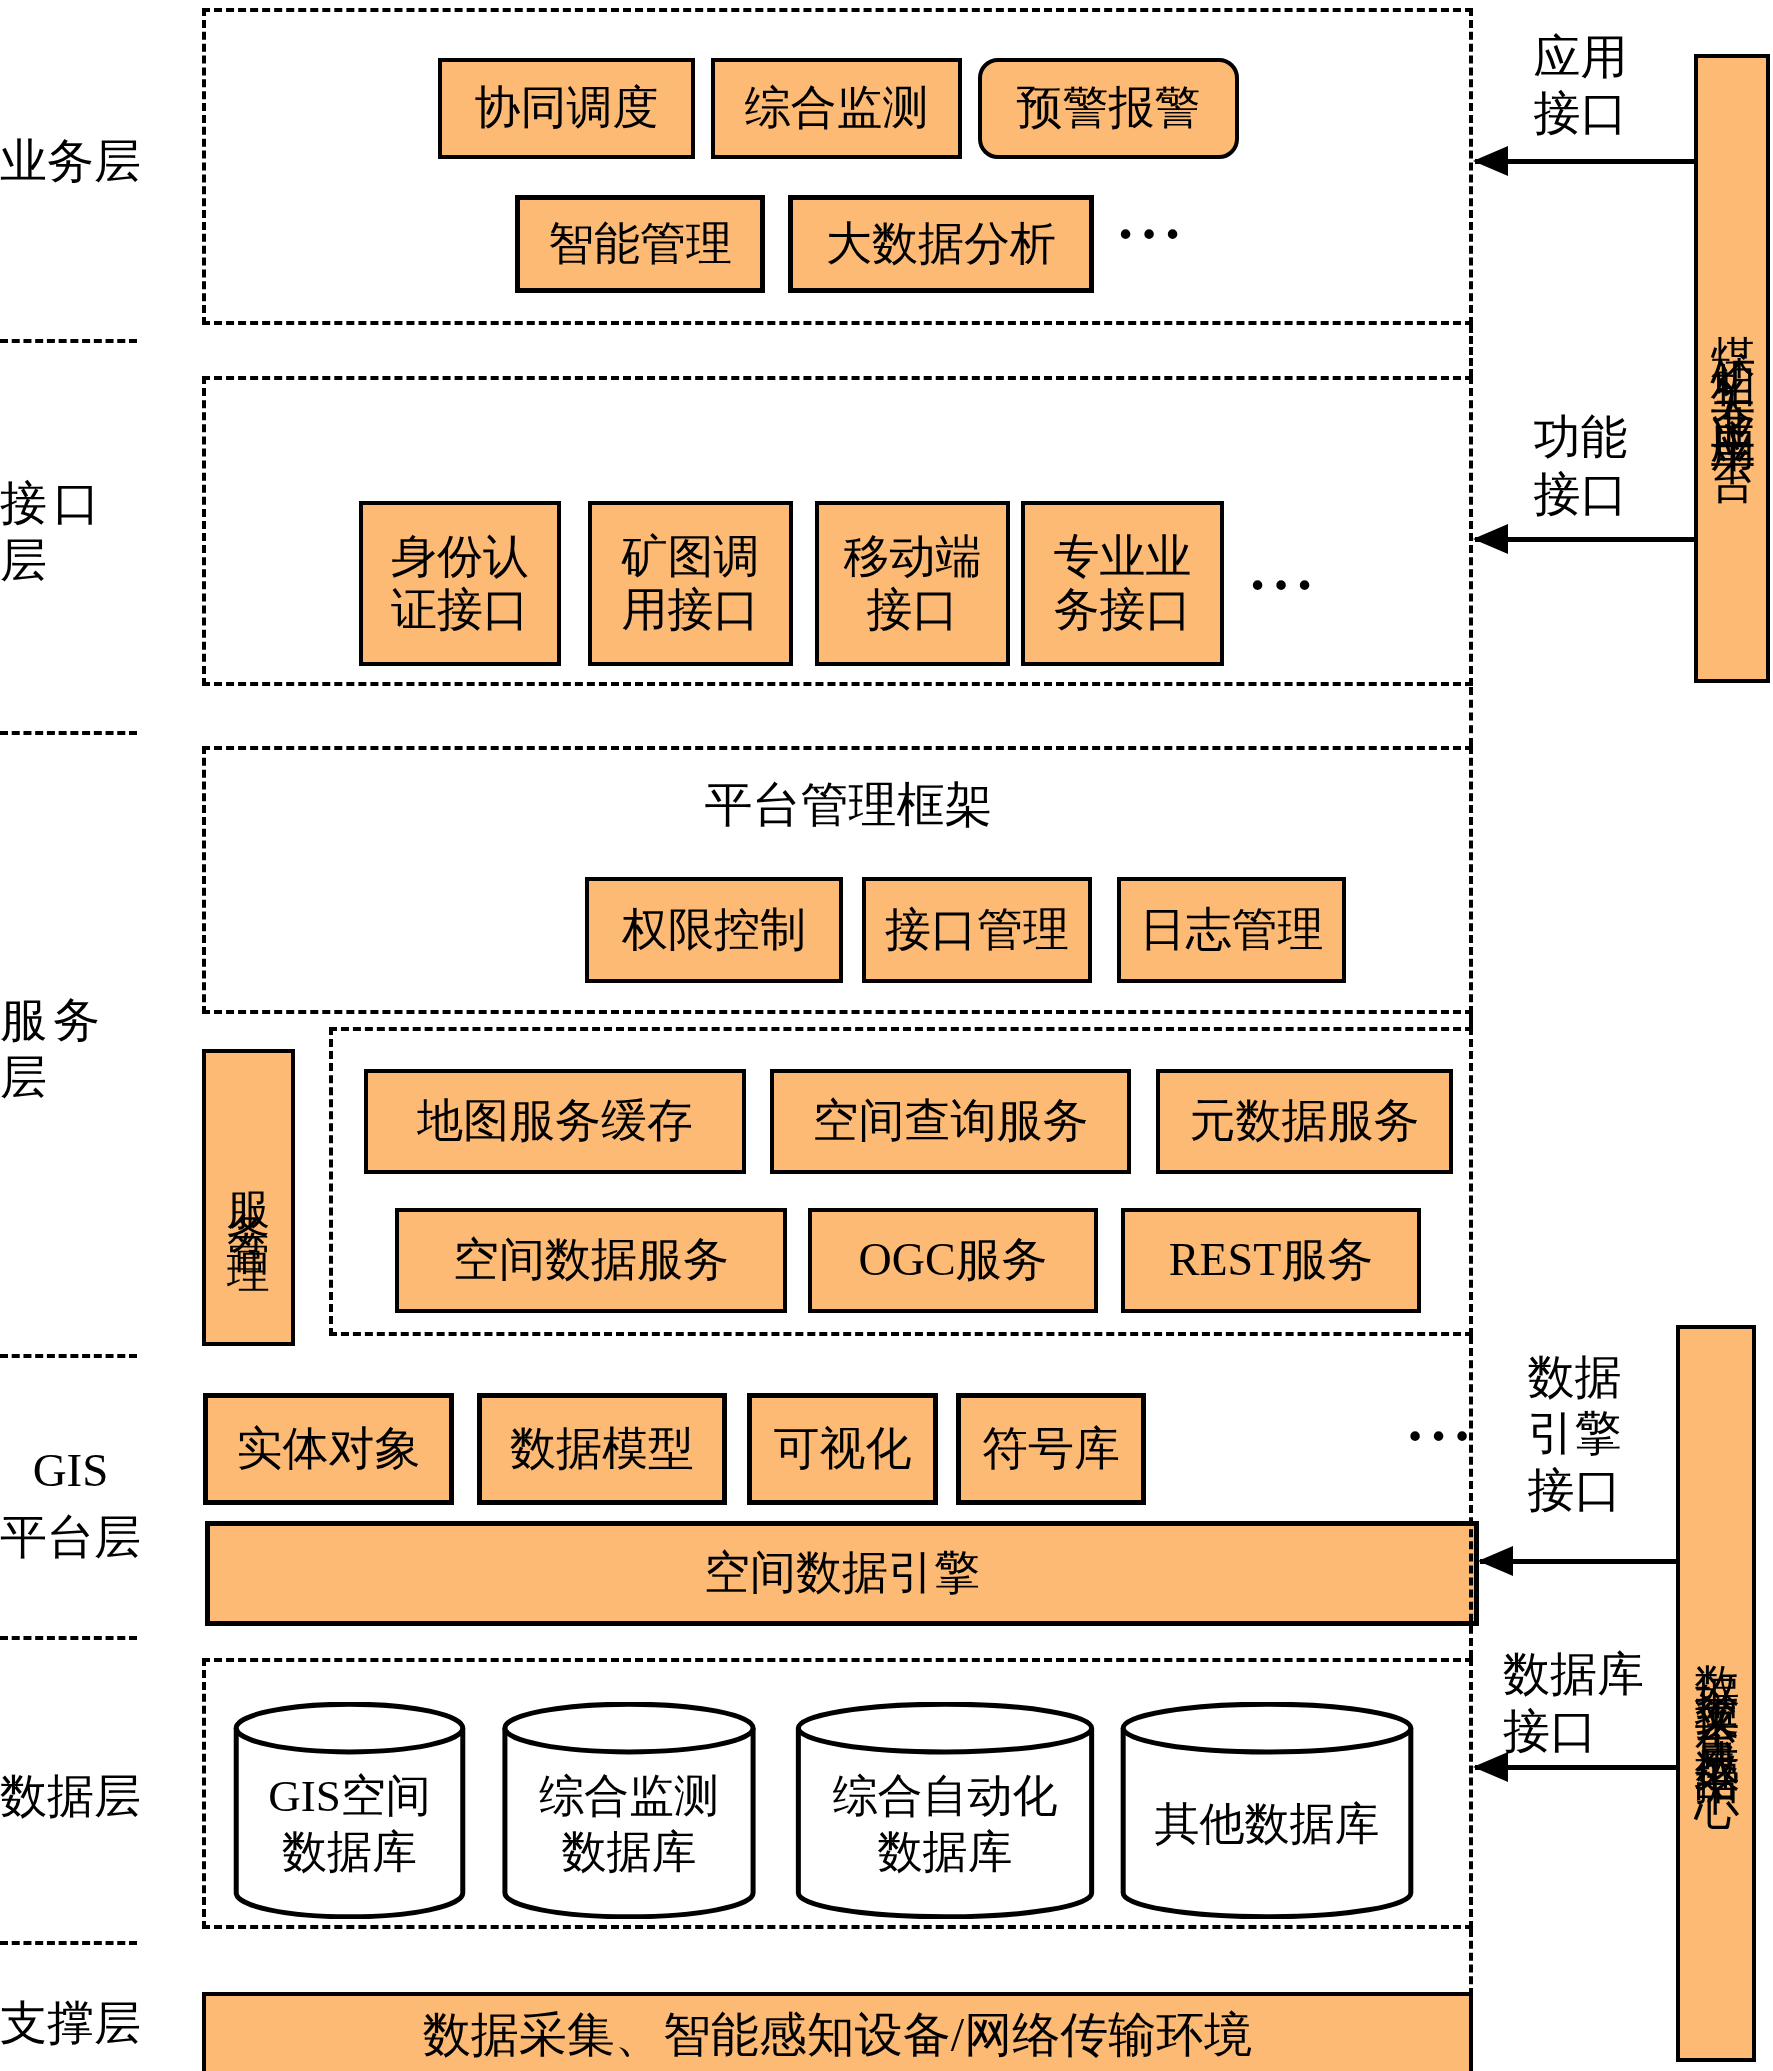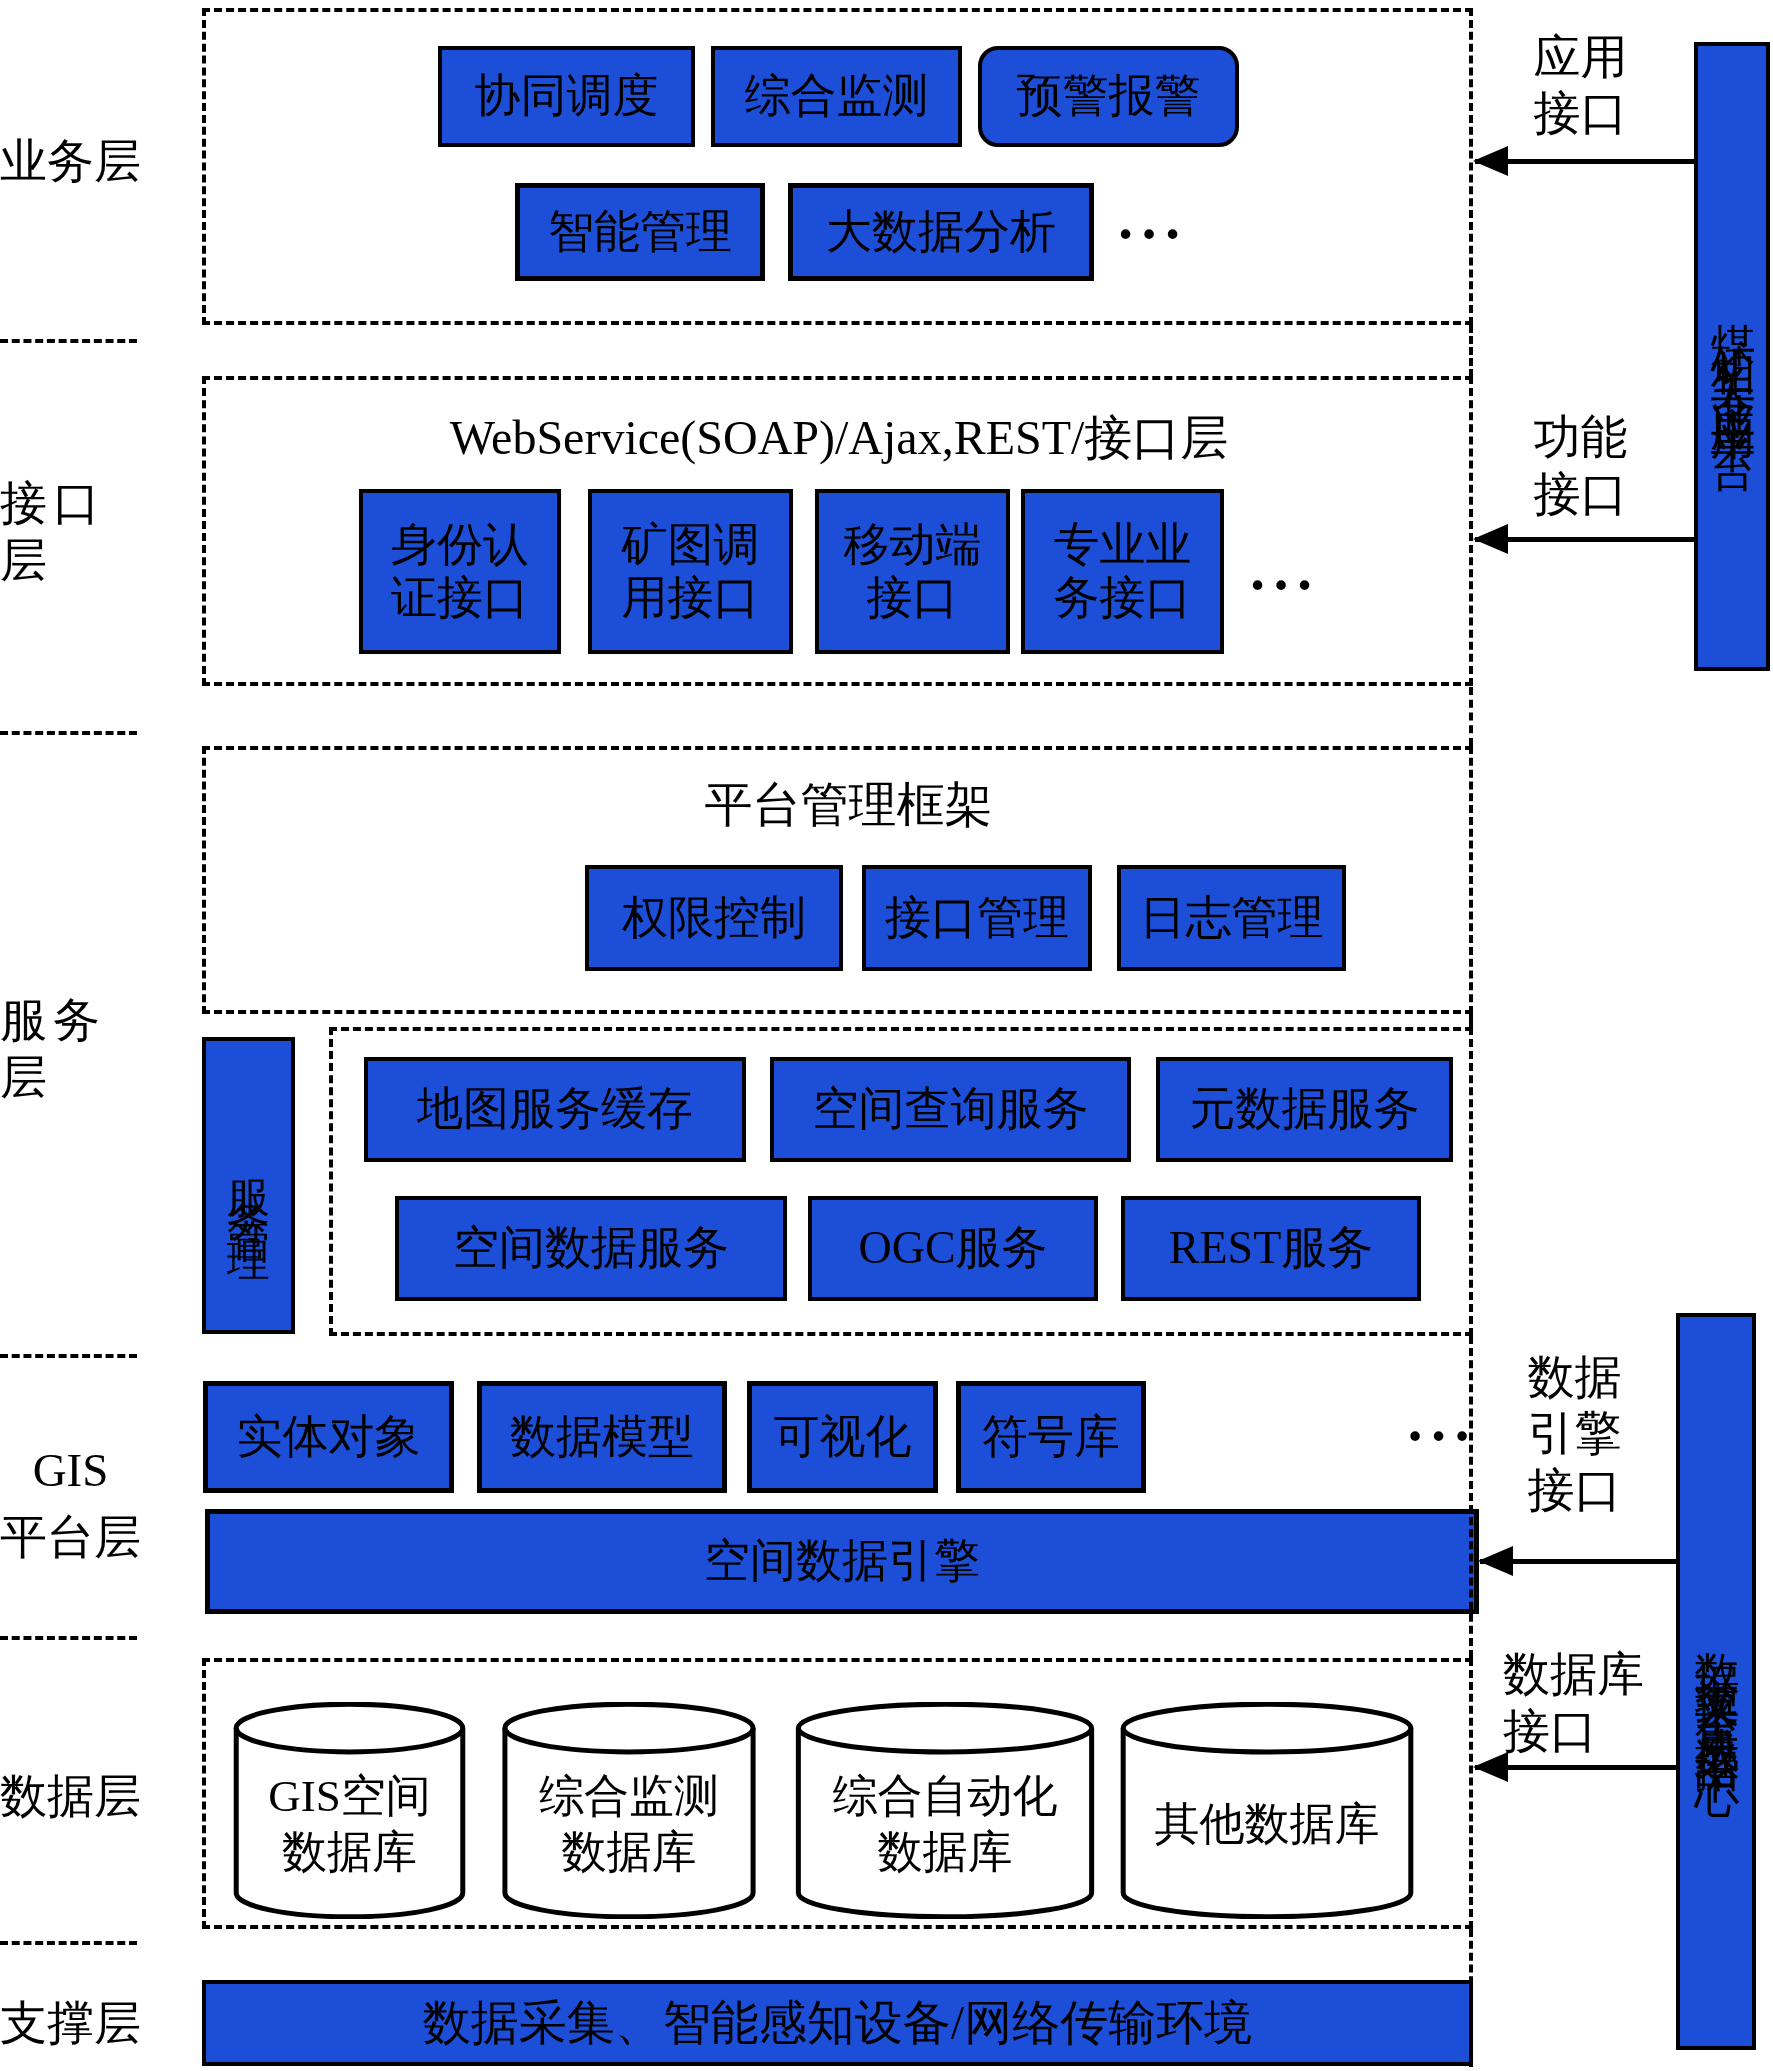--- a/index.html
+++ b/index.html
@@ -8,22 +8,22 @@
     width: 1774px; height: 2071px;
     background: #ffffff;
     color: #000000;
     font-family: "Liberation Serif", "DejaVu Serif", serif;
     overflow: hidden;
   }
   .abs { position:absolute; box-sizing:border-box; }
   .solid-box {
     border: 4.9px solid #000;
     display:flex; align-items:center; justify-content:center;
-    text-align:center; background:#1d4ed8;
-    font-size:46px; line-height:1.15; white-space:pre-line;
+    text-align:center; background:#fdba74;
+    font-size:46px; line-height:1.15; white-space:pre-line;margin-top:12px;
   }
   .thick { border-width:5.9px; }
   .dashed-box { border:4.9px dashed #000; background:transparent; }
   .label {
     display:flex; align-items:center; justify-content:center;
     text-align:left; font-size:47px; line-height:1.2; white-space:pre-line;
   }
   .hsep { border-top:4.9px dashed #000; height:0; }
   .vseg { border-left:4.9px dashed #000; width:0; }
   .vtext {
@@ -71,21 +71,20 @@
 
   <div class="abs dashed-box" style="left:202px; top:7.8px; width:1271px; height:317px;"></div>
   <div class="abs solid-box" style="left:438px; top:46px; width:257px; height:101px;">协同调度</div>
   <div class="abs solid-box" style="left:711px; top:46px; width:251px; height:101px;">综合监测</div>
   <div class="abs solid-box" style="left:978px; top:46px; width:261px; height:101px;border-radius:20px;">预警报警</div>
   <div class="abs solid-box thick" style="left:515px; top:183px; width:250px; height:98px;">智能管理</div>
   <div class="abs solid-box thick" style="left:788px; top:183px; width:306px; height:98px;">大数据分析</div>
   <div class="abs ellipsis" style="left:1102px; top:200px; width:98px; height:68px;">···</div>
 
   <div class="abs dashed-box" style="left:202px; top:376px; width:1271px; height:310px;"></div>
-  <div class="abs title-text" style="left:244px; top:408px; width:1190px; height:60px;">WebService(SOAP)/Ajax,REST/接口层</div>
   <div class="abs solid-box" style="left:359px; top:489px; width:202px; height:165px;">身份认
 证接口</div>
   <div class="abs solid-box" style="left:588px; top:489px; width:205px; height:165px;">矿图调
 用接口</div>
   <div class="abs solid-box" style="left:815px; top:489px; width:195px; height:165px;">移动端
 接口</div>
   <div class="abs solid-box" style="left:1021px; top:489px; width:203px; height:165px;">专业业
 务接口</div>
   <div class="abs ellipsis" style="left:1234px; top:551px; width:98px; height:68px;">···</div>
 

